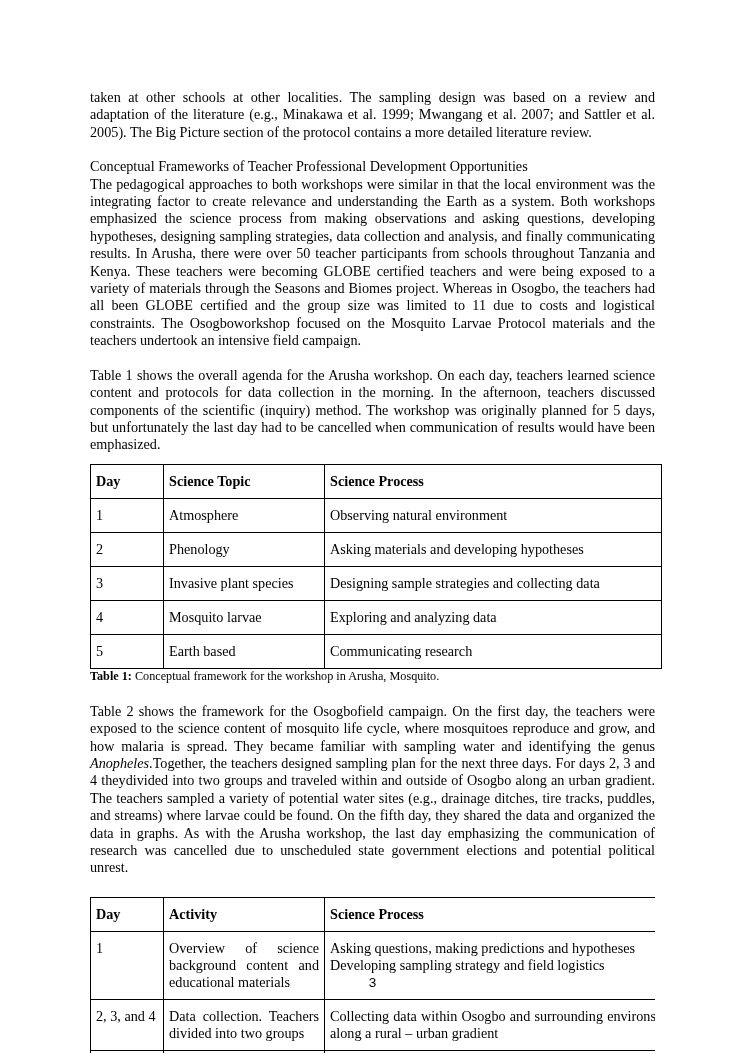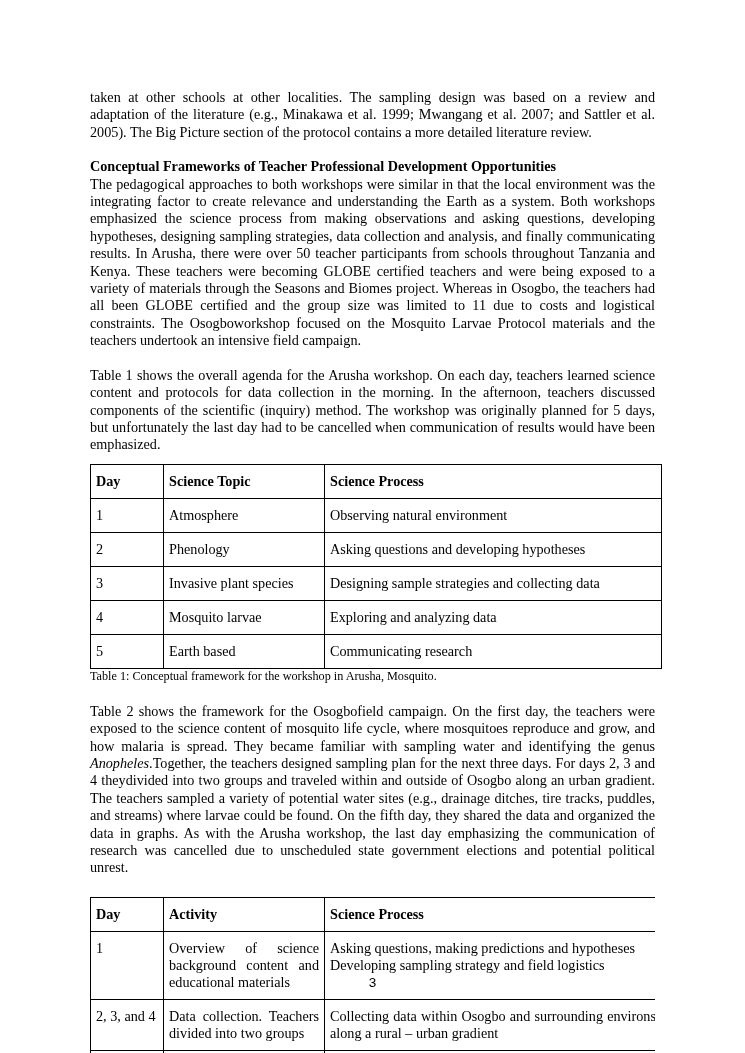--- a/index.html
+++ b/index.html
@@ -1,28 +1,28 @@
 <!DOCTYPE html>
 <html><head>
 <meta charset="utf-8">
 <style>
   html, body { margin: 0; padding: 0; background: #ffffff; }
   body { width: 745px; height: 1053px; position: relative; overflow: hidden;
          font-family: "Liberation Serif", "DejaVu Serif", serif; color: #000; }
   .page { position: absolute; left: 90px; top: 89px; width: 565px; }
   p { margin: 0; font-size: 14.2px; line-height: 17.4px; text-align: justify; }
   .para-gap { height: 17px; }
-  .heading { font-weight: bold; font-size: 14.2px; line-height: 17.4px; margin: 0; }
+  .heading { font-weight: normal; font-size: 14.2px; line-height: 17.4px; margin: 0; }
   table { border-collapse: collapse; font-size: 14.2px; line-height: 17px; }
   td, th { border: 1px solid #000; padding: 8px 5px; vertical-align: top; text-align: left; }
   th { font-weight: bold; }
   .t1 { width: 572px; }
   .t1 .c1 { width: 62px; } .t1 .c2 { width: 150px; margin-left: 23px; } .t1 .c3 { width: 326px; }
   .caption { font-size: 12.2px; line-height: 14px; margin-top: 0; }
-  .caption b { font-weight: normal; }
+  .caption b { font-weight: bold; }
   .t2 { width: 572px; }
   .t2 .c1 { width: 62px; } .t2 .c2 { width: 150px; } .t2 .c3 { width: 326px; }
   .just { text-align: justify; text-align-last: justify; }
   .just-last { text-align: justify; margin-top: 44px; }
   .pagenum { position: absolute; top: 975px; left: 0; width: 745px; text-align: center;
              font-family: "Liberation Sans", "DejaVu Sans", sans-serif; font-size: 13.5px; }
   .t2-wrap { position: relative; height: 160px; overflow: hidden; }
 </style>
 </head>
 <body>
@@ -44,21 +44,21 @@
       <th class="c3">Science Process</th>
     </tr>
     <tr>
       <td>1</td>
       <td>Atmosphere</td>
       <td>Observing natural environment</td>
     </tr>
     <tr>
       <td>2</td>
       <td>Phenology</td>
-      <td>Asking questions and developing hypotheses</td>
+      <td>Asking materials and developing hypotheses</td>
     </tr>
     <tr>
       <td>3</td>
       <td>Invasive plant species</td>
       <td>Designing sample strategies and collecting data</td>
     </tr>
     <tr>
       <td>4</td>
       <td>Mosquito larvae</td>
       <td>Exploring and analyzing data</td>

